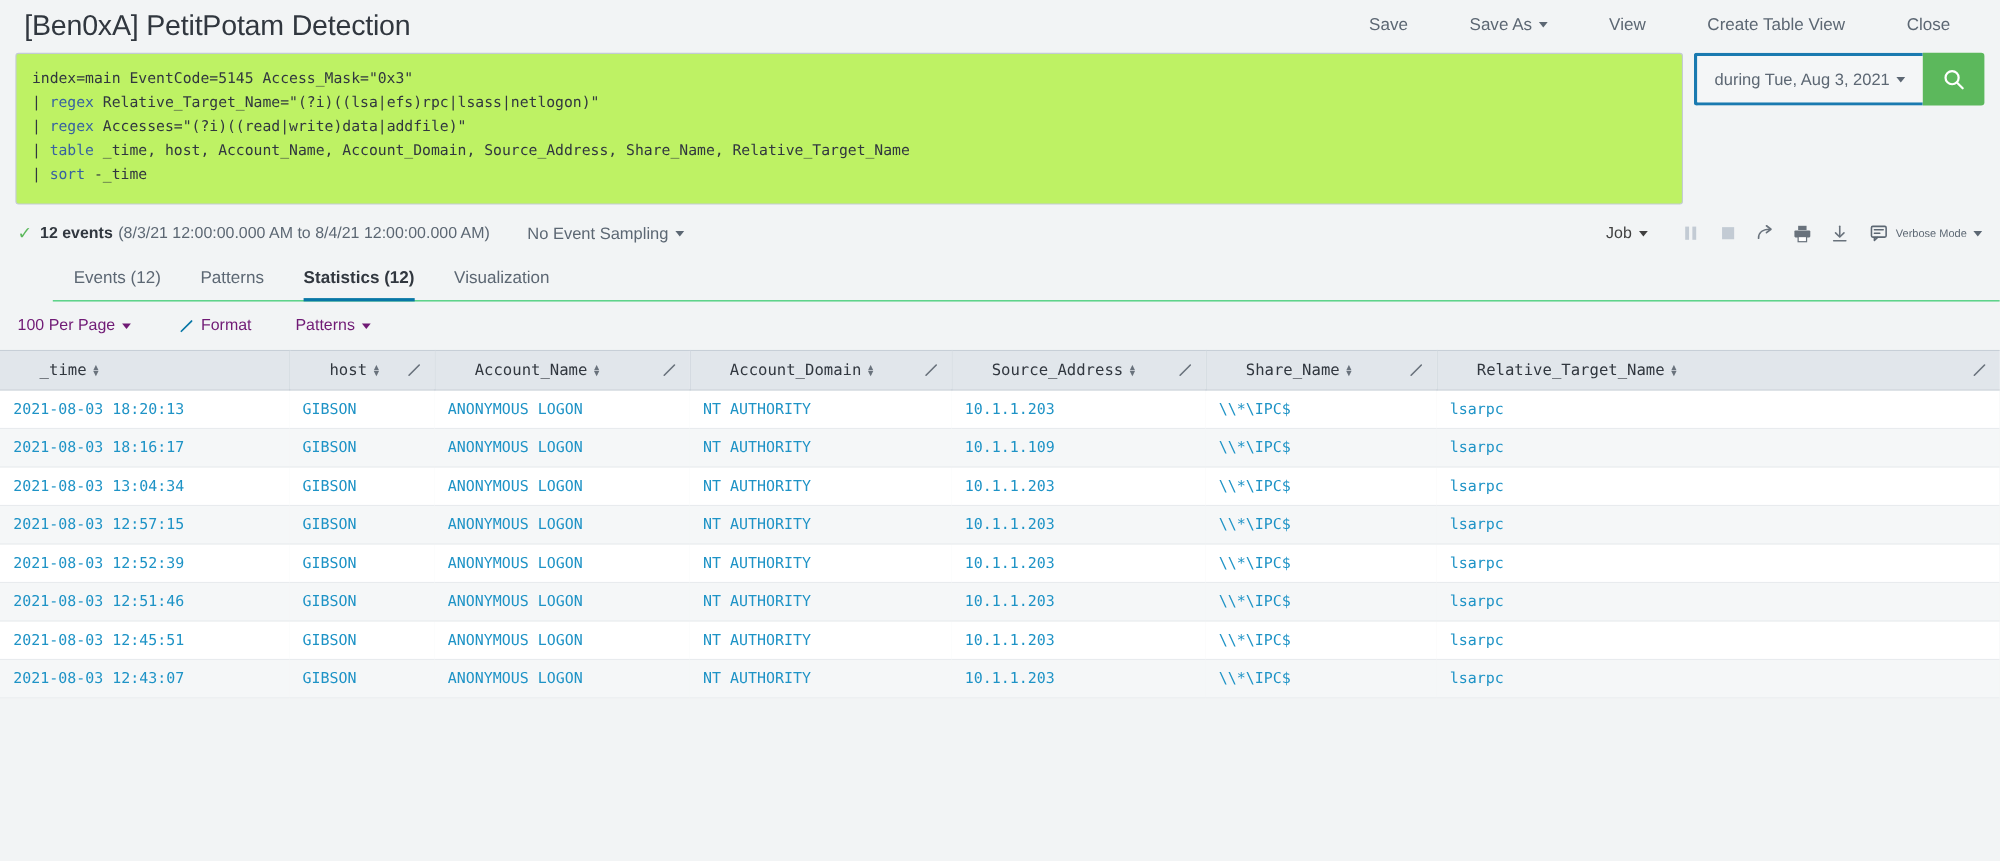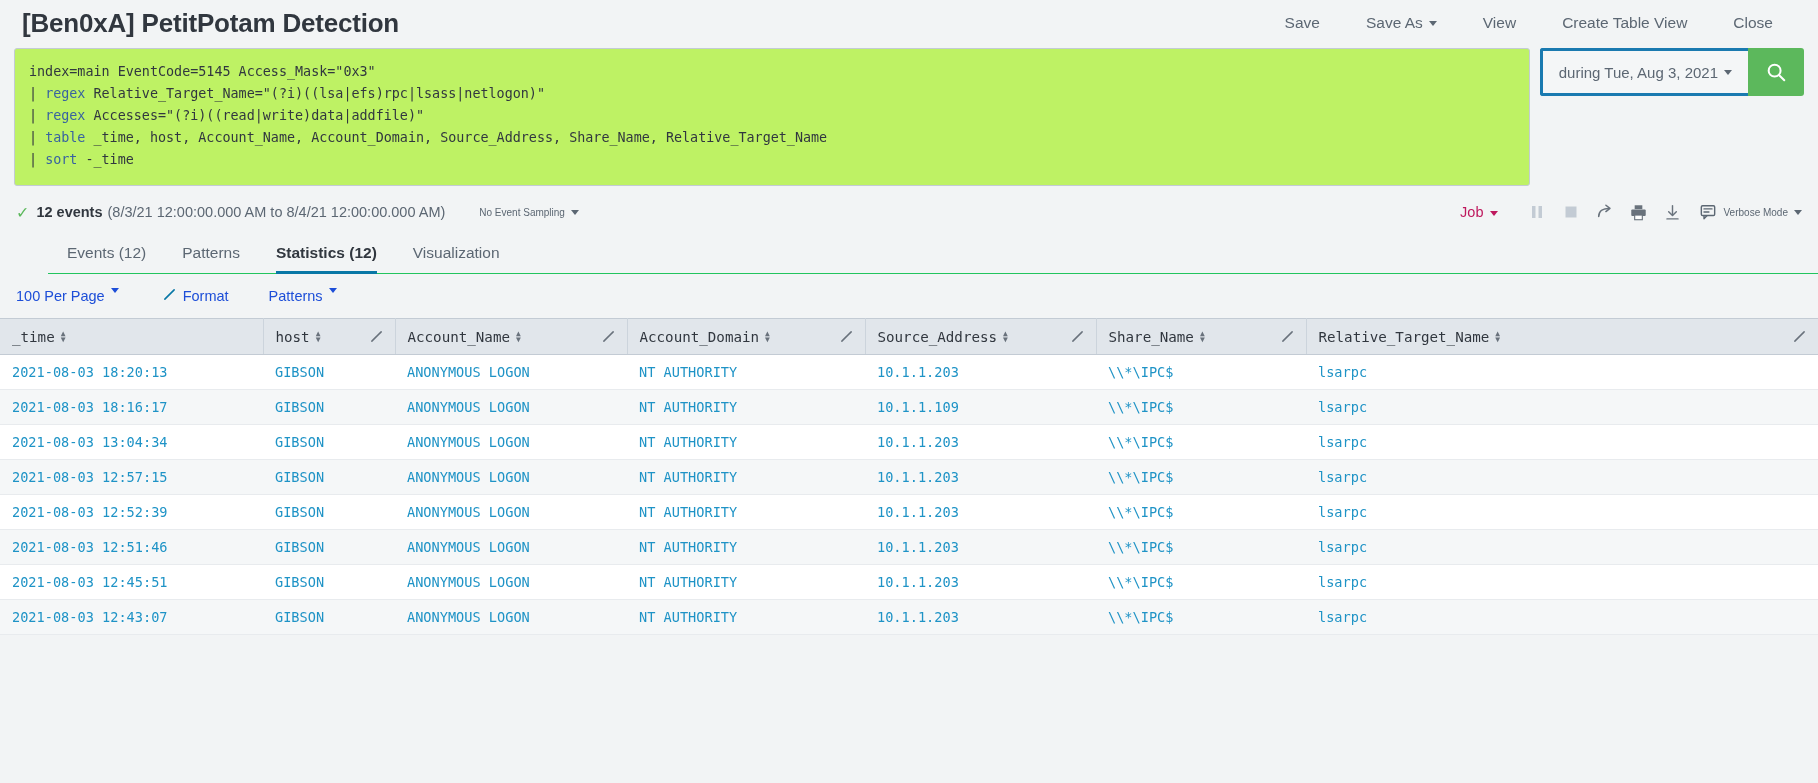--- a/index.html
+++ b/index.html
@@ -11,24 +11,24 @@
     overflow: hidden;
   }
   .app { width: 1818px; height: 783px; position: relative; background: #f2f4f5; }
 
   
   .header {
     display: flex; align-items: center; justify-content: space-between;
     padding: 0 22px; height: 46px;
   }
   .page-title {
-    font-size: 26px; color: #31373f; font-weight: 700;
+    font-size: 26px; color: #31373f; font-weight: 400;
     letter-spacing: -0.2px; white-space: nowrap;
   }
-  .header-actions { display: flex; align-items: center; gap: 0px; }
+  .header-actions { display: flex; align-items: center; gap: 10px; }
   .header-action {
     font-size: 15.5px; color: #5c6773; padding: 0 23px;
     cursor: pointer; white-space: nowrap;
   }
   .caret {
     display: inline-block; width: 0; height: 0; margin-left: 6px;
     border-left: 4.5px solid transparent; border-right: 4.5px solid transparent;
     border-top: 5px solid currentColor; vertical-align: middle;
   }
 
@@ -70,24 +70,24 @@
   
   .statusrow {
     display: flex; align-items: center; justify-content: space-between;
     padding: 0 16px; height: 40px; margin-top: 6px;
   }
   .status-left { display: flex; align-items: center; }
   .checkmark { color: #5cb85c; font-size: 16px; margin-right: 7px; }
   .evcount { font-size: 14.5px; color: #31373f; font-weight: bold; }
   .evrange { font-size: 14.5px; color: #5c6773; margin-left: 5px; }
   .sampling {
-    font-size: 10px; color: #5c6773; margin-left: 34px; cursor: pointer;
+    font-size: 15px; color: #5c6773; margin-left: 34px; cursor: pointer;
   }
   .status-right { display: flex; align-items: center; }
-  .job-btn { font-size: 14.5px; color: #be185d; cursor: pointer; margin-right: 22px;}
+  .job-btn { font-size: 14.5px; color: #404040; cursor: pointer; margin-right: 22px;}
   .icon-btn {
     width: 34px; height: 30px; display: flex; align-items: center;
     justify-content: center; cursor: pointer; color: #69727c;
   }
   .icon-btn.disabled { color: #c3cbd4; cursor: default; }
   .verbose { font-size: 10px; color: #5c6773; cursor: pointer;
              display: flex; align-items: center; margin-left: 10px; }
   .verbose-icon { margin-right: 8px; display: flex; color: #5c6773; }
 
   
@@ -105,40 +105,40 @@
     content: ""; position: absolute; left: 18px; right: 18px; bottom: -1px;
     height: 3px; background: #0877a6;
   }
   .tab.active:first-child::after { left: 3px; }
 
   
   .subbar {
     display: flex; align-items: center; padding: 0 16px; height: 44px;
   }
   .subbar-item {
-    font-size: 14.5px; color: #1d4ed8; cursor: pointer;
-    display: flex; align-items: flex-start; margin-right: 40px;
+    font-size: 14.5px; color: #701a75; cursor: pointer;
+    display: flex; align-items: center; margin-right: 40px;
   }
   .subbar-item:first-child { margin-right: 44px; }
   .pencil { margin-right: 7px; color: #0877a6; display: flex; }
 
   
   .tablewrap { width: 100%; overflow: hidden; }
   table { border-collapse: collapse; width: 1818px; table-layout: fixed; }
   thead th {
     background: #e1e6eb; border-top: 1px solid #c3cbd4;
     border-bottom: 1px solid #c3cbd4;
     border-right: 1px solid #ccd4dc;
     font-size: 14.2px; color: #31373f; font-weight: normal;
     text-align: left; padding: 9px 12px; height: 36px;
     font-family: "DejaVu Sans Mono", "Liberation Mono", monospace;
     white-space: nowrap; position: relative;
   }
   .th-inner { display: flex; align-items: center; justify-content: space-between; }
-  .th-label { display: flex; align-items: center; }
+  .th-label { display: flex; align-items: center; margin-left: 24px; }
   .sorter {
     display: inline-flex; flex-direction: column; margin-left: 6px;
     line-height: 0; color: #69727c;
   }
   .sorter span { font-size: 8px; line-height: 6px; }
   .th-pencil { color: #69727c; display: flex; cursor: pointer; }
   tbody td {
     font-family: "DejaVu Sans Mono", "Liberation Mono", monospace;
     font-size: 13.6px; color: #1e93c6; padding: 9px 12px;
     border-bottom: 1px solid #e8ebee; white-space: nowrap;

